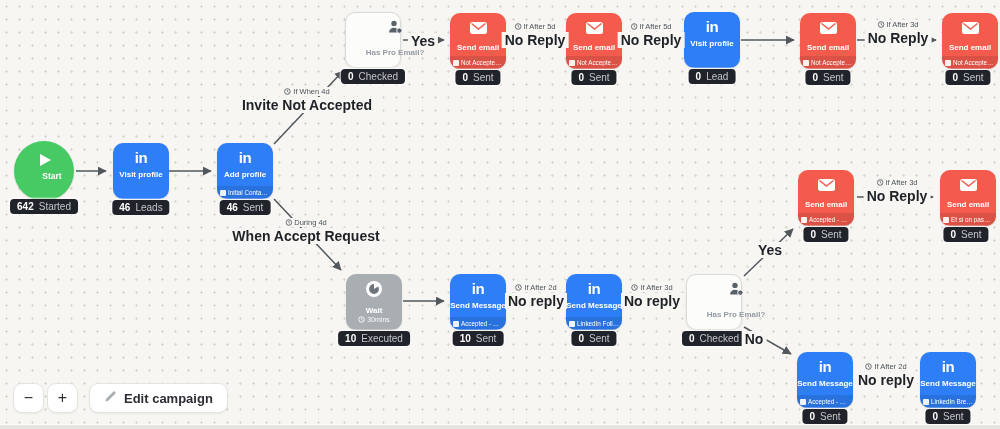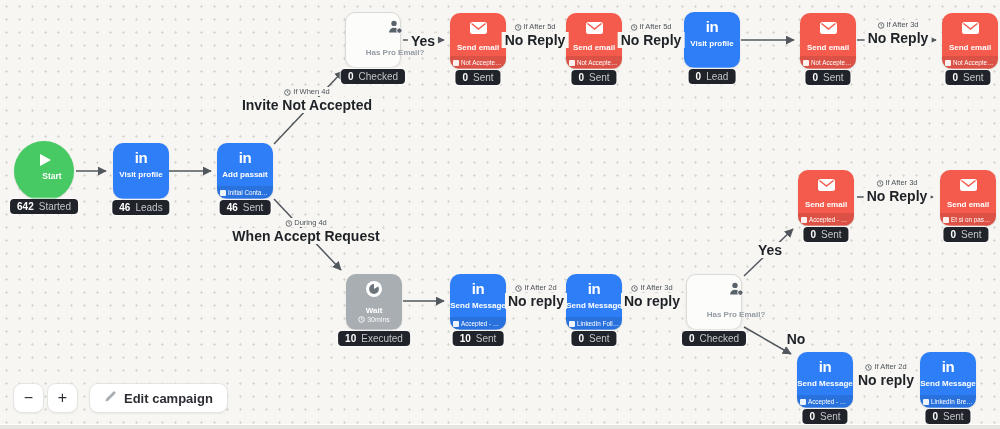--- a/index.html
+++ b/index.html
@@ -49,21 +49,21 @@
     position:absolute; transform:translateX(-50%);
     background:#202329; color:#fff; border-radius:4px;
     padding:2px 7px; font-size:10px; display:flex; gap:5px; align-items:baseline;
     box-shadow:0 0 0 1.5px rgba(255,255,255,.55); white-space:nowrap; cursor:pointer;
   }
   .badge b { font-weight:bold; }
   .badge span { color:#c3c6ca; font-weight:normal; }
 
   
   .elabel { position:absolute; transform:translateX(-50%); display:flex; flex-direction:column; align-items:center; gap:1px; pointer-events:none; }
-  .etimer { font-size:7.5px; color:#4e545a; display:flex; align-items:flex-end; gap:2px; background:#f7f6f3; padding:0 2px; white-space:nowrap; }
+  .etimer { font-size:7.5px; color:#4e545a; display:flex; align-items:center; gap:2px; background:#f7f6f3; padding:0 2px; white-space:nowrap; }
   .econd  { font-size:14px; font-weight:bold; color:#1e2227; background:#f7f6f3; padding:0 3px; white-space:nowrap; }
 
   
   .ctrl-btn {
     position:absolute; top:383px; height:30px; background:#fff; border:1px solid #e4e4e1;
     border-radius:9px; box-shadow:0 1px 2px rgba(0,0,0,.06);
     display:flex; align-items:center; justify-content:center;
     font-size:16px; color:#2b2e33; cursor:pointer;
   }
   #btn-minus { left:13px; width:31px; }
@@ -114,21 +114,21 @@
     <div class="ico-in">in</div>
     <div class="ntitle">Visit profile</div>
   </div>
   <div class="badge" style="left:141px;top:200px">
     <b>46</b>
       <span>Leads</span>
   </div>
 
   <div class="node blue" style="left:217px;top:143px">
     <div class="ico-in">in</div>
-    <div class="ntitle">Add passait</div>
+    <div class="ntitle">Add profile</div>
     <div class="nsub">
       <span class="subico"></span>
       <span class="subtxt">Initial Contact ...</span>
     </div>
   </div>
   <div class="badge" style="left:245px;top:200px">
     <b>46</b>
       <span>Sent</span>
   </div>
 
@@ -431,21 +431,21 @@
         </svg>
         <span>If After 3d</span>
       </div>
     <div class="econd">No reply</div>
   </div>
 
   <div class="elabel" style="left:770px;top:242px">
     <div class="econd">Yes</div>
   </div>
 
-  <div class="elabel" style="left:796px;top:331px">
+  <div class="elabel" style="left:754px;top:331px">
     <div class="econd">No</div>
   </div>
 
   <div class="elabel" style="left:897px;top:178px">
     <div class="etimer">
         <svg class="clk-svg" width="7" height="7" viewBox="0 0 7 7">
           <circle cx="3.5" cy="3.5" r="2.8" fill="none" stroke="#5a6066" stroke-width="0.9"></circle>
           <path d="M3.5 1.9 V3.5 L4.7 4.3" fill="none" stroke="#5a6066" stroke-width="0.8"></path>
         </svg>
         <span>If After 3d</span>

